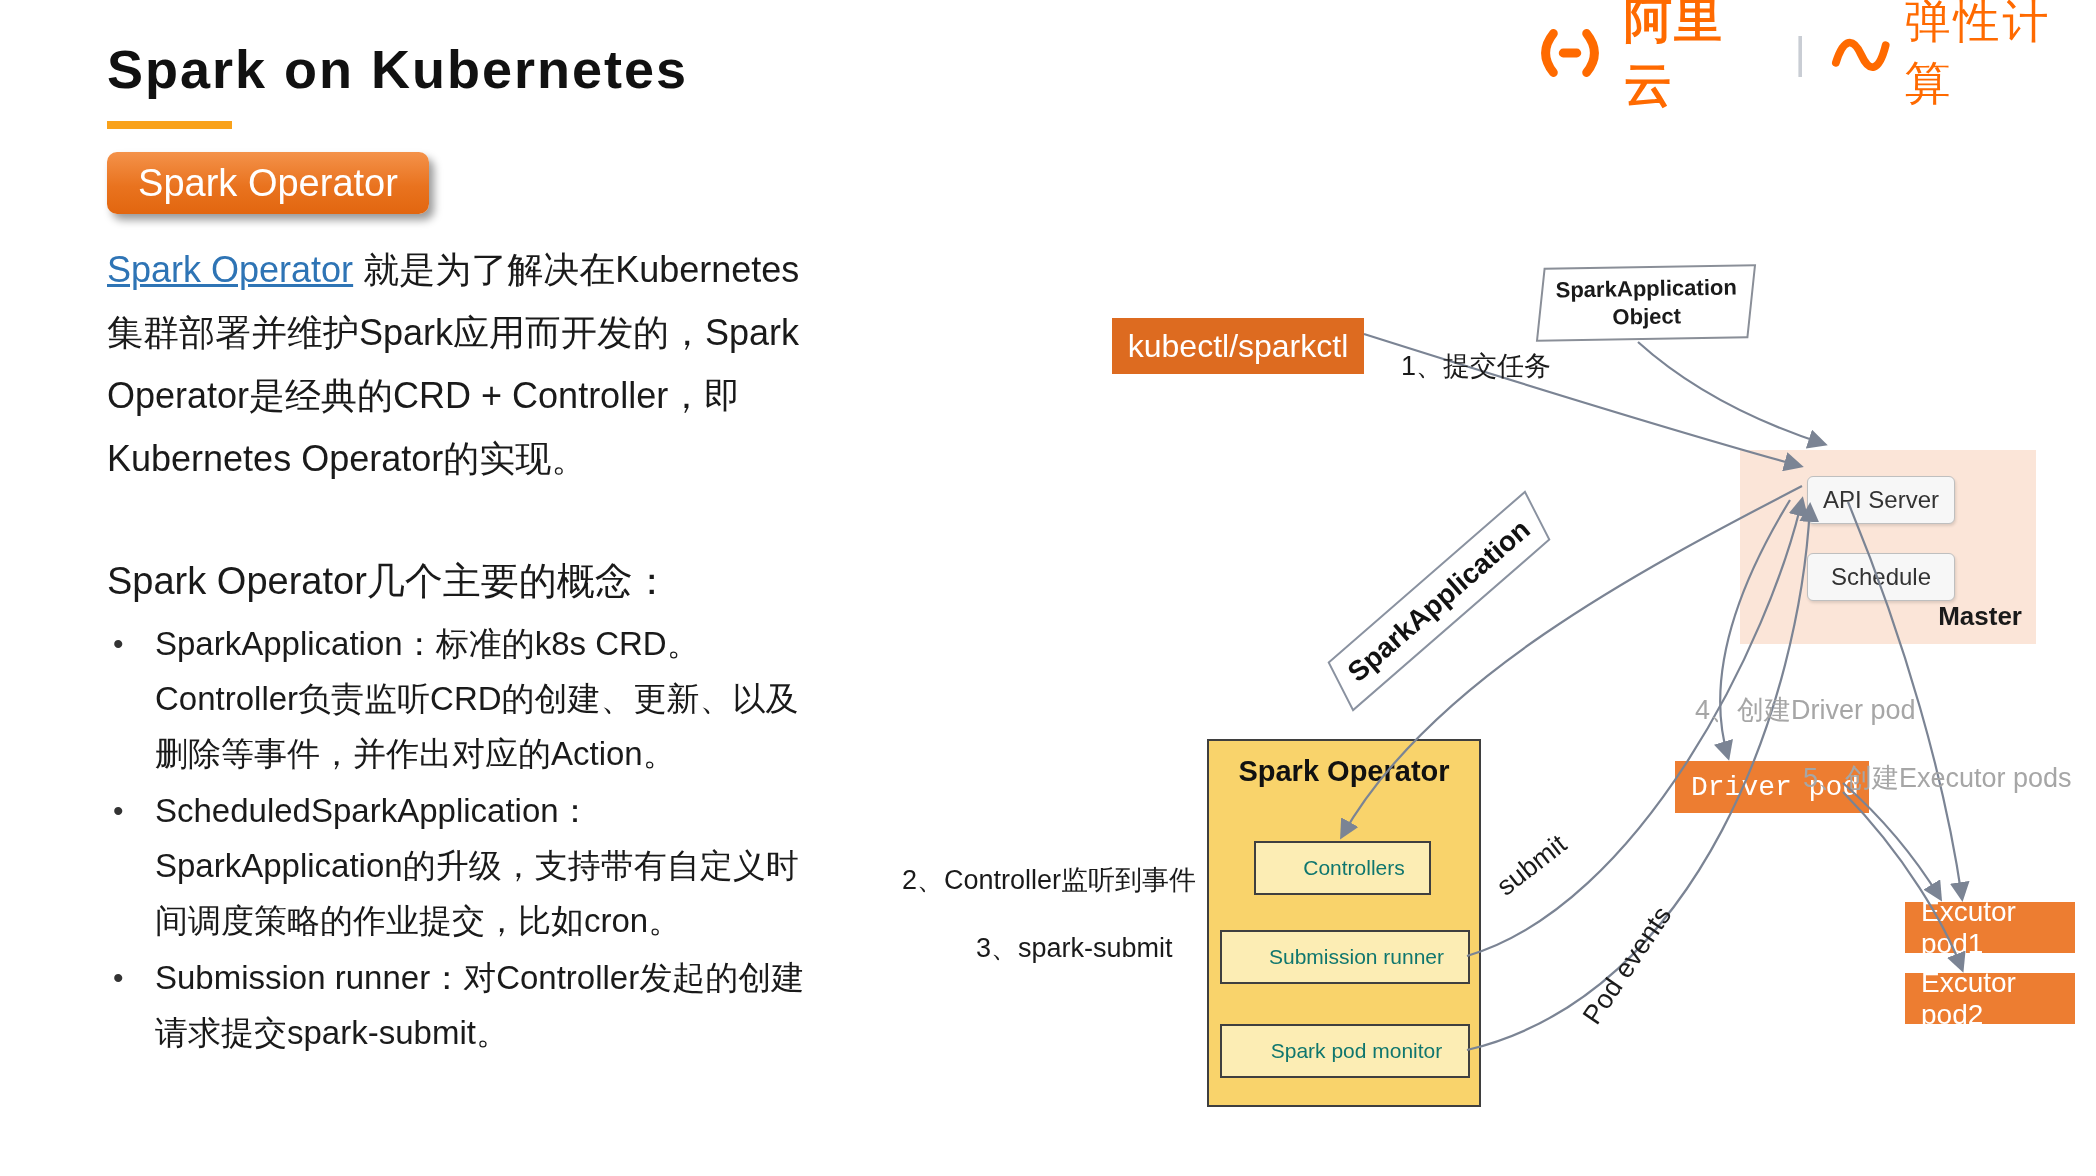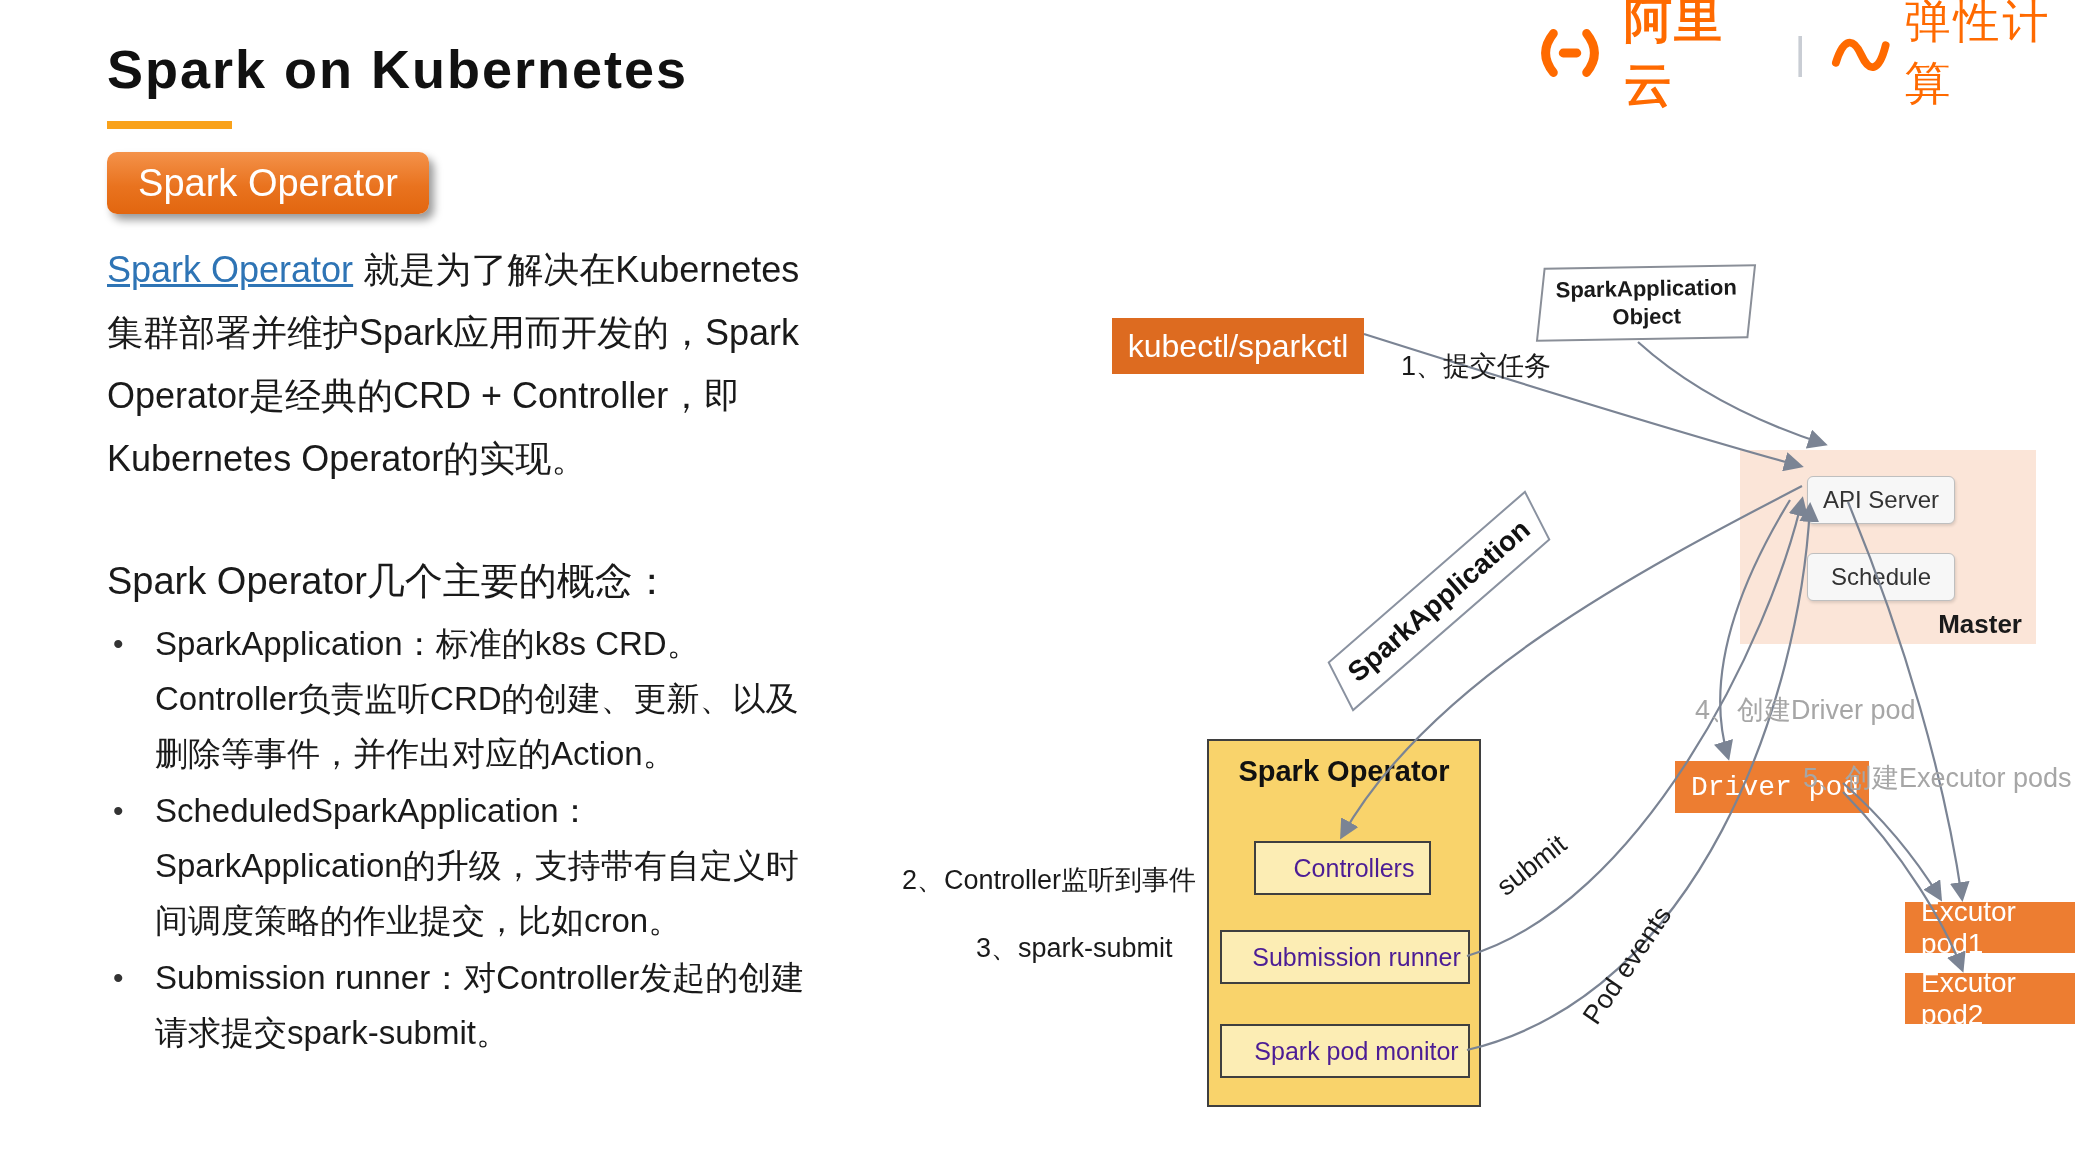--- a/index.html
+++ b/index.html
@@ -34,29 +34,29 @@
   .driver  { left:1675px; top:761px; width:194px; height:52px;font-family:Liberation Mono, monospace; }
   .exec1   { left:1905px; top:902px; width:170px; height:51px; }
   .exec2   { left:1905px; top:973px; width:170px; height:51px; }
 
   .sao-box { left:1540px; top:266px; width:212px; height:74px; background:#fff; border:2px solid #8a8f98;
              transform:skewX(-7deg) rotate(-1deg); display:flex; align-items:center; justify-content:center; text-align:center;
              font-size:22px; font-weight:700; color:#1a1a1a; line-height:28px; padding:0 14px; }
   .sao-box > span { display:block; transform:skewX(7deg); }
 
   .master { left:1740px; top:424px; width:296px; height:194px; background:#FBE5D8;margin-top:26px; }
-  .master-label { position:absolute; right:14px; bottom:4px; font-size:26px; font-weight:700; color:#1a1a1a; }
+  .master-label { position:absolute; right:14px; bottom:12px; font-size:26px; font-weight:700; color:#1a1a1a; }
   .sys-box { position:absolute; left:67px; width:148px; height:48px; background:#f7f7f7; border:1px solid #bfbfbf; border-radius:6px;
              display:flex; align-items:center; justify-content:center; font-size:24px; color:#333; box-shadow:1px 2px 3px rgba(0,0,0,0.12); }
   .api { top:26px; } .sched { top:103px; }
 
   .operator { left:1207px; top:739px; width:274px; height:368px; background:#F9D36B; border:2px solid #3f3f3f; }
   .operator-title { position:absolute; top:14px; width:100%; text-align:center; font-size:29px; font-weight:700; color:#111; }
   .op-inner { position:absolute; background:#FCEDB4; border:2px solid #3f3f3f; display:flex; align-items:center; justify-content:center;
-              font-size:25px; color:#4c1d95;padding-left:23px; }
+              font-size:21px; color:#0f766e;padding-left:23px; }
   .controllers { left:45px; top:100px; width:177px; height:54px; }
   .runner      { left:11px; top:189px; width:250px; height:54px; }
   .monitor     { left:11px; top:283px; width:250px; height:54px; }
 
   .step { position:absolute; font-size:27px; color:#1a1a1a; z-index:6; white-space:nowrap; }
   .step-gray { color:#A6A6A6; }
   .flow-label { position:absolute; font-size:27px; color:#1a1a1a; z-index:6; white-space:nowrap; }
   .rot-submit { left:1492px; top:850px; transform:rotate(-38deg); }
   .rot-events { left:1560px; top:950px; transform:rotate(-56deg); }
 

